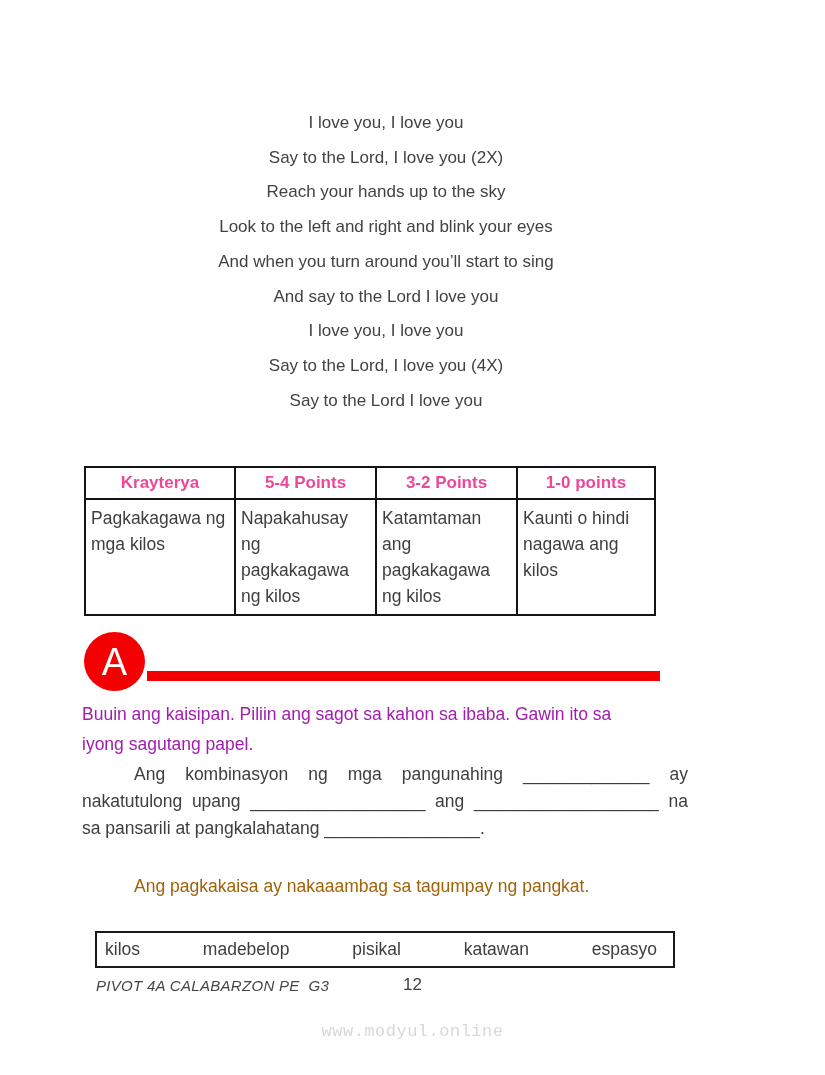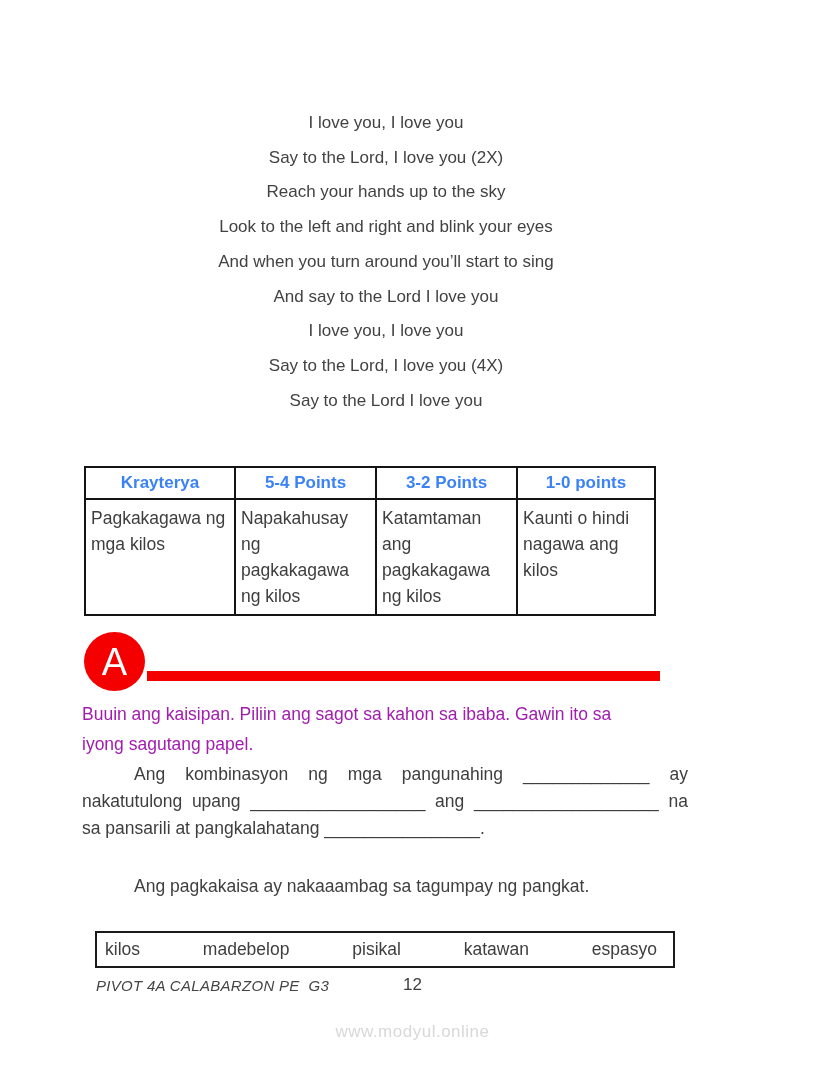--- a/index.html
+++ b/index.html
@@ -26,21 +26,21 @@
     position:absolute; left:84px; top:466px;
     width:570px;
     border-collapse:collapse;
     table-layout:fixed;
   }
   table.rubric th, table.rubric td {
     border:2px solid #141414;
   }
   table.rubric th {
     height:32px;
-    font-size:17px; font-weight:bold; color:#3b82f6;
+    font-size:17px; font-weight:bold; color:#ec4899;
     text-align:center; vertical-align:middle;
     padding:2px 4px;
   }
   table.rubric td {
     height:112px;
     vertical-align:top;
     padding:5px 5px;
     font-size:17.5px; line-height:26px;
     color:#3e3e3e;
   }
@@ -73,21 +73,21 @@
     position:absolute; left:82px; top:761px; width:606px;
     font-size:17.5px; line-height:27px;
     color:#3e3e3e;
   }
   .fillpara .fl { text-align:justify; text-align-last:justify; }
   .fillpara .fl.first { text-indent:52px; }
   .fillpara .fl.last { text-align-last:left; }
 
   .closing {
     position:absolute; left:134px; top:876px;
-    font-size:17.5px; color:#404040;
+    font-size:17.5px; color:#a16207;
   }
 
   
   .wordbank {
     position:absolute; left:95px; top:931px;
     width:580px; height:37px;
     border:2px solid #1a1a1a;
     display:flex; align-items:center; justify-content:space-between;
     padding:0 16px 0 8px;
     font-size:17.5px; color:#3e3e3e;
@@ -101,20 +101,21 @@
   }
   .pagenum {
     position:absolute; left:0; top:975px; width:825px;
     text-align:center; font-size:17px; color:#3e3e3e;
   }
   .watermark {
     position:absolute; left:0; top:1022px; width:825px;
     text-align:center;
     font-size:17px; letter-spacing:0.5px;
     color:#d8d8d8;
+    font-family:Liberation Mono, monospace;
   }
 </style>
 </head>
 <body>
 
 <div class="page">
 
   <div class="lyrics">
     <div class="lyric-line">I love you, I love you</div>
     <div class="lyric-line">Say to the Lord, I love you (2X)</div>

